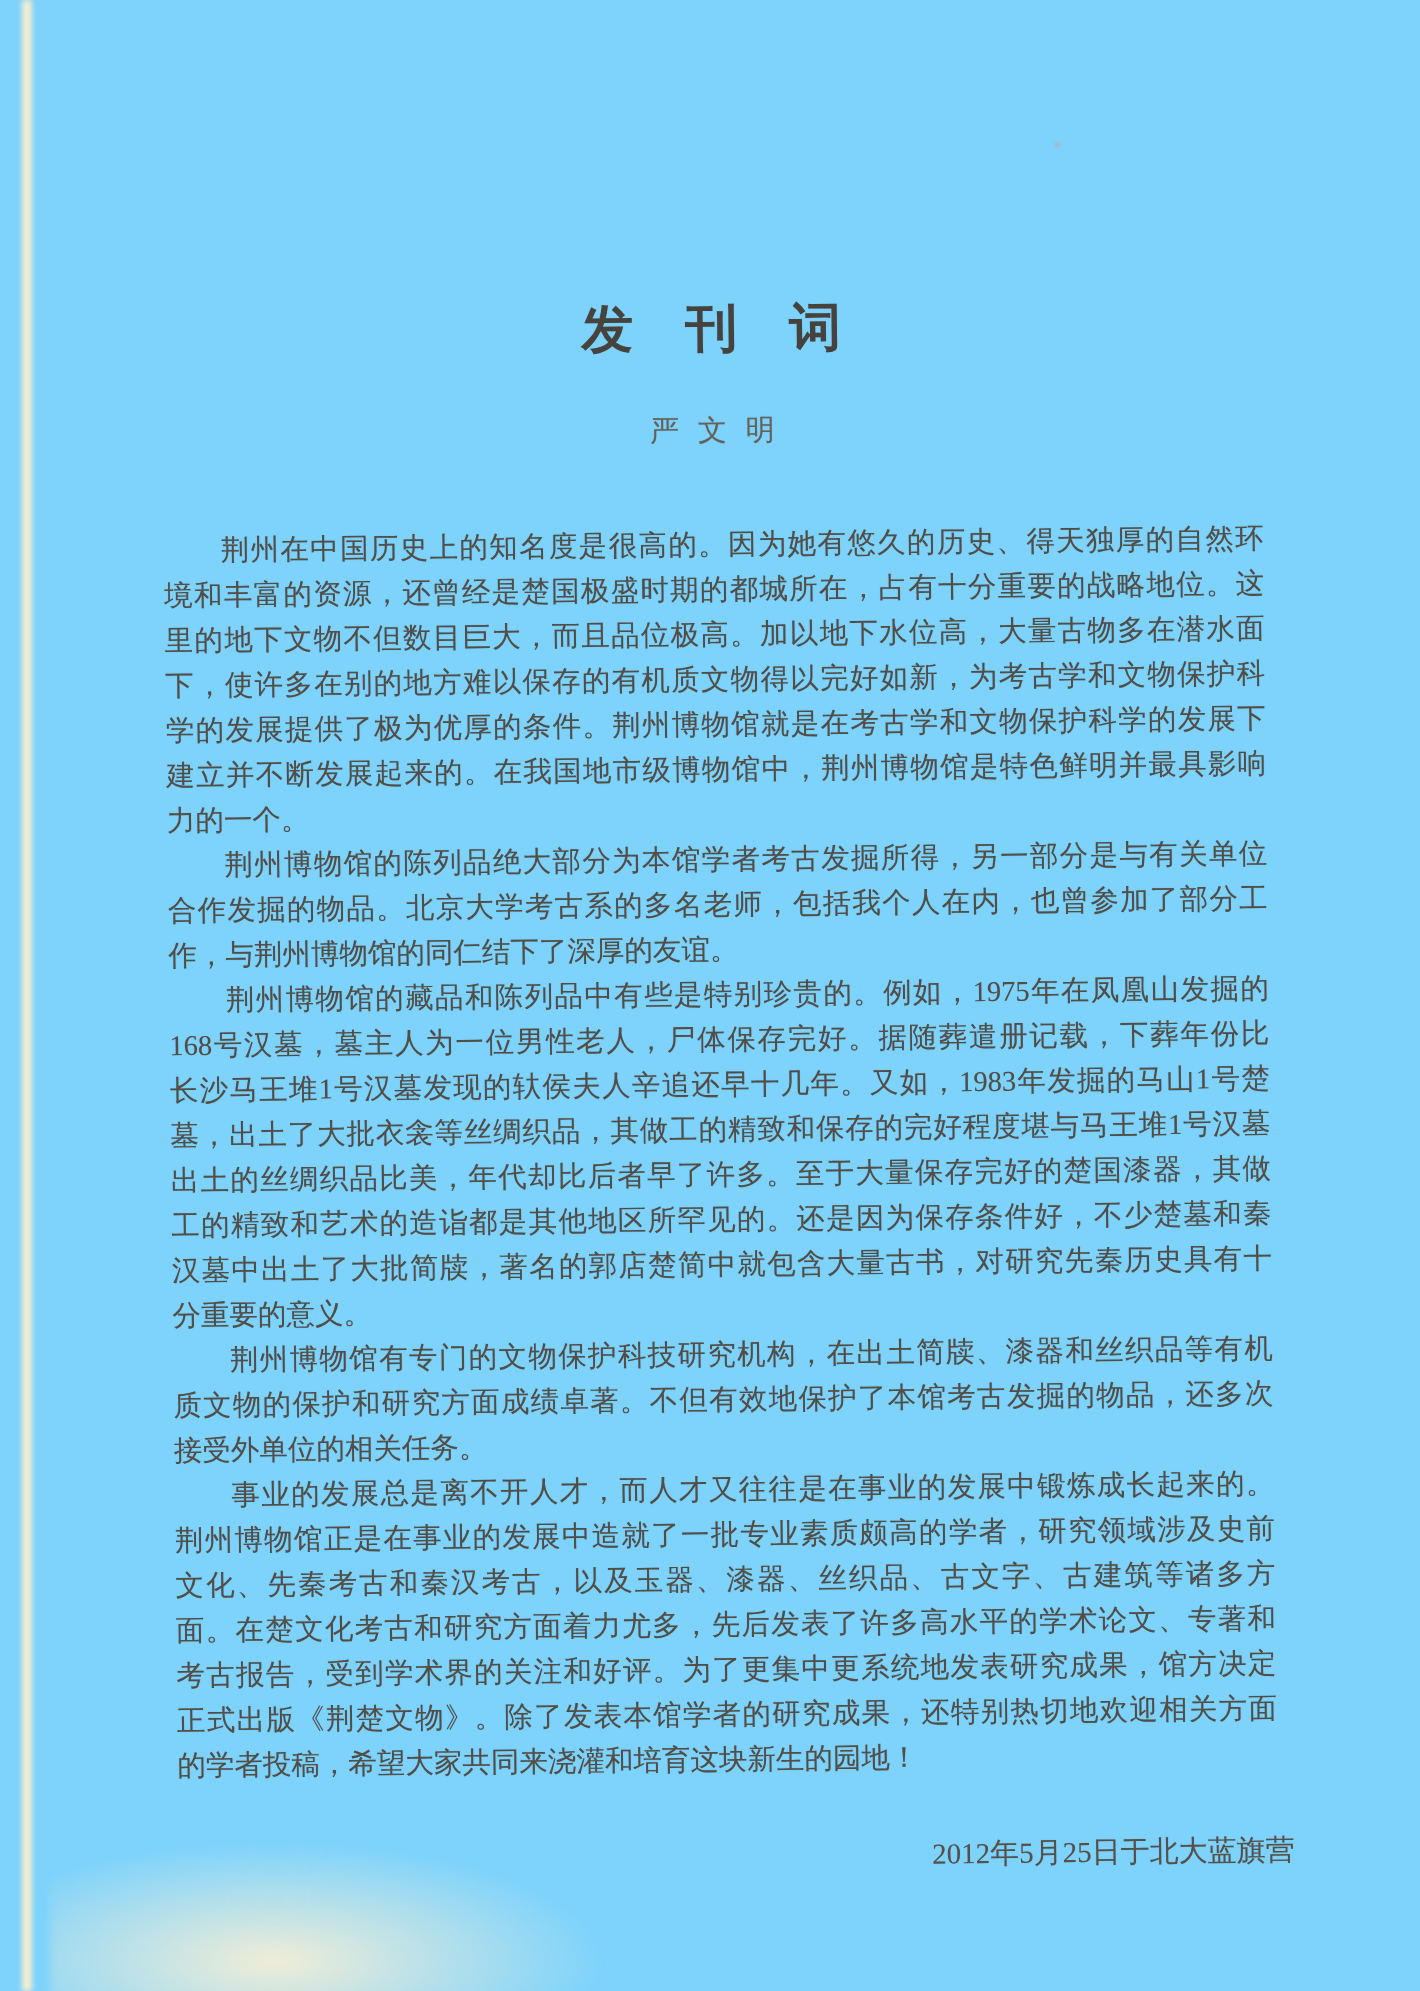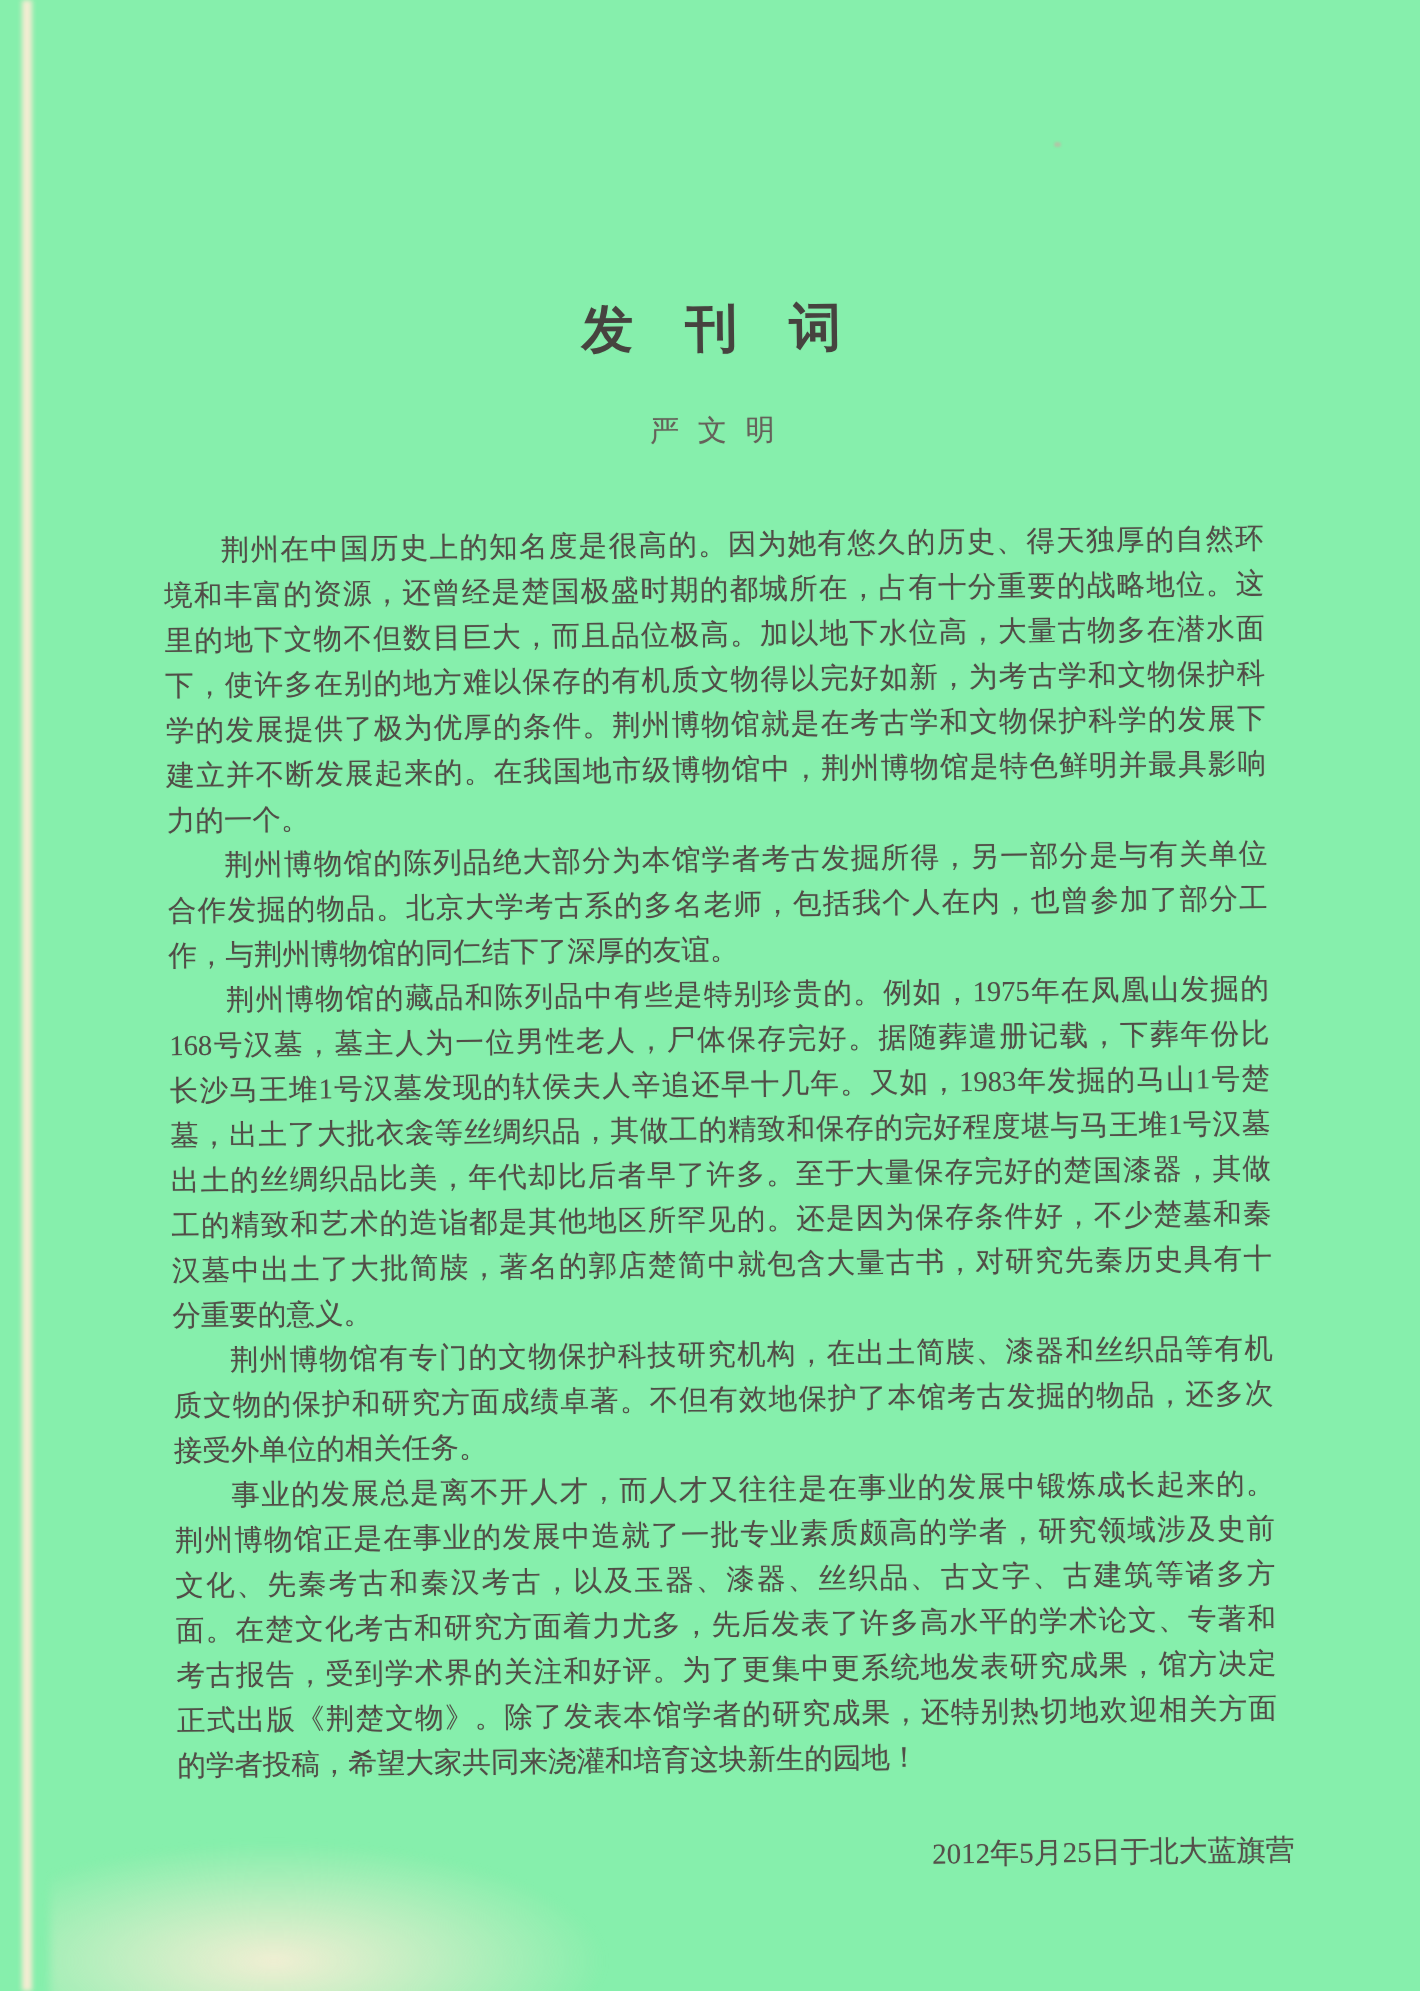--- a/index.html
+++ b/index.html
@@ -5,21 +5,21 @@
   html, body { margin: 0; padding: 0; }
   body {
     width: 1420px; height: 1991px;
     background: #ffffff;
     font-family: "Liberation Serif", "DejaVu Serif", serif;
     overflow: hidden;
   }
   .page {
     position: relative;
     width: 1420px; height: 1991px;
-    background: #86efac;
+    background: #7dd3fc;
     overflow: hidden;
   }
   
   .edge-strip {
     position: absolute; left: 22px; top: 0;
     width: 10px; height: 100%;
     background: #f5ecd2;
     filter: blur(2.5px);
   }
   .corner-blotch {

